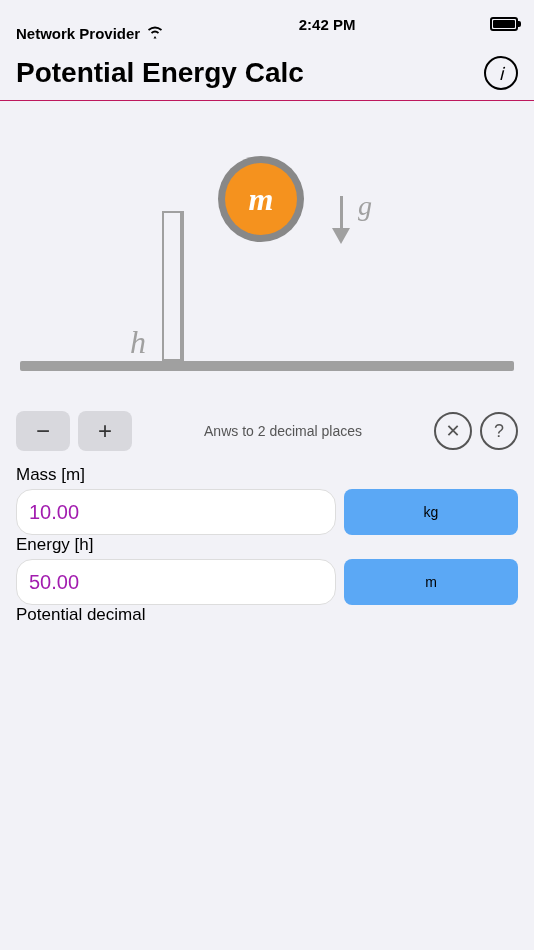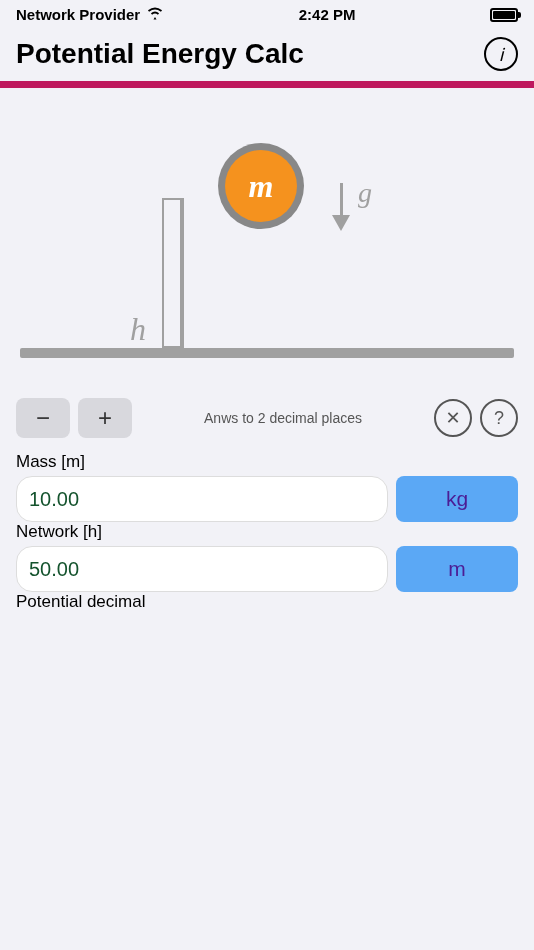--- a/index.html
+++ b/index.html
@@ -15,21 +15,21 @@
     
     .status-bar {
       display: flex;
       justify-content: space-between;
       align-items: center;
       padding: 6px 16px 4px;
       background: #f2f2f7;
       font-size: 15px;
       font-weight: 600;
     }
-    .status-left { display: flex; align-items: center; gap: 6px; }
+    .status-left { display: flex; align-items: center; gap: 6px; margin-top: 19px; }
     .status-right { display: flex; align-items: center; gap: 4px; }
     .battery-icon {
       width: 28px; height: 14px;
       border: 2px solid #000;
       border-radius: 3px;
       position: relative;
       display: inline-block;
     }
     .battery-icon::after {
       content: '';
@@ -48,21 +48,21 @@
       border-radius: 1px;
     }
 
     
     .app-header {
       padding: 10px 16px 10px;
       background: #f2f2f7;
       display: flex;
       justify-content: space-between;
       align-items: center;
-      border-bottom: 7px solid #be185d;
+      border-bottom: 1px solid #be185d;
     }
     .app-title {
       font-size: 28px;
       font-weight: 700;
       color: #000;
     }
     .info-btn {
       width: 34px; height: 34px;
       border-radius: 50%;
       border: 2px solid #000;
@@ -240,33 +240,33 @@
       gap: 8px;
     }
     .field-input {
       flex: 1;
       height: 46px;
       background: #fff;
       border: 1px solid #ddd;
       border-radius: 16px;
       padding: 0 12px;
       font-size: 20px;
-      color: #14532d;
+      color: #a21caf;
     }
     .field-input.result {
       background: #f5c07a;
     }
     .unit-btn {
-      width: 122px;
+      width: 174px;
       height: 46px;
       background: #5ba8f5;
       border: none;
       border-radius: 8px;
-      color: #4c1d95;
-      font-size: 21px;
+      color: #000000;
+      font-size: 14px;
       cursor: pointer;
       flex-shrink: 0;
     }
   </style>
 </head>
 <body>
 
 <div class="status-bar">
   <div class="status-left">
     <span>Network Provider</span>
@@ -339,21 +339,21 @@
 
   <div id="fields-container">
       <div class="field-group">
         <span class="field-label">Mass [m]</span>
         <div class="field-row">
           <input type="text" class="field-input" value="10.00" style="">
           <button class="unit-btn">kg</button>
         </div>
       </div>
       <div class="field-group">
-        <span class="field-label">Network [h]</span>
+        <span class="field-label">Energy [h]</span>
         <div class="field-row">
           <input type="text" class="field-input" value="50.00" style="">
           <button class="unit-btn">m</button>
         </div>
       </div>
       <div class="field-group">
         <span class="field-label">Potential decimal</span>
       </div>
     </div>
 </div>

